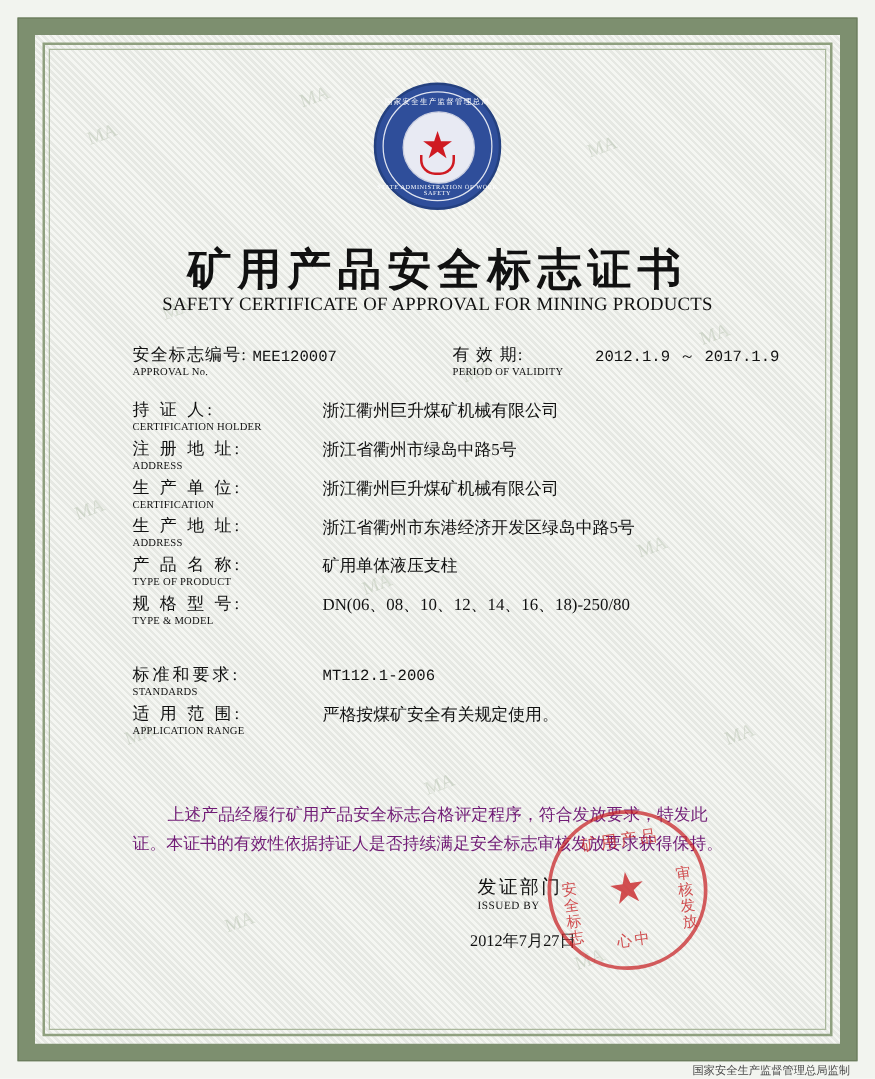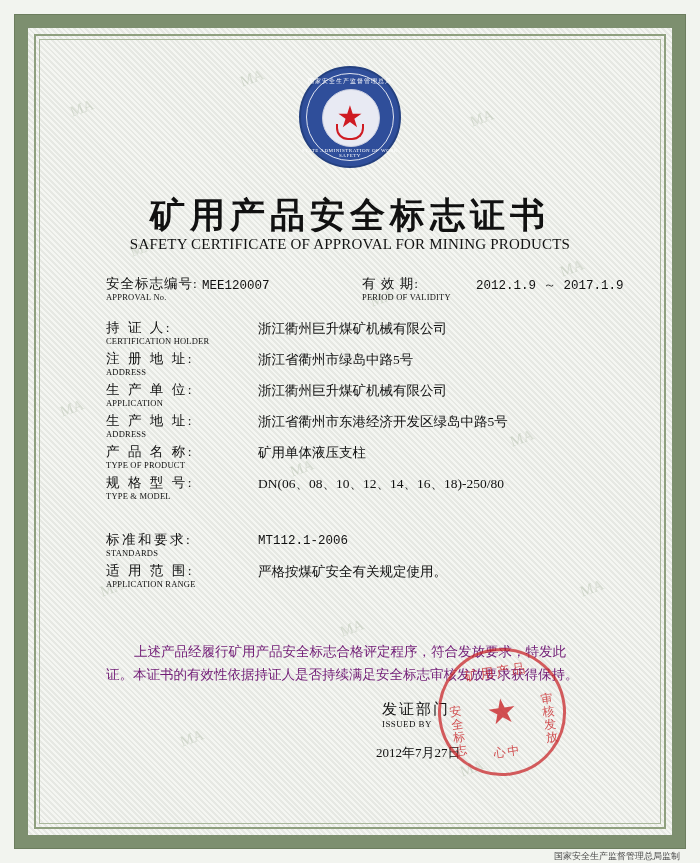--- a/index.html
+++ b/index.html
@@ -434,21 +434,21 @@
         <div class="label">
           <div class="lbl-cn">注 册 地 址:</div>
           <div class="lbl-en">ADDRESS</div>
         </div>
         <div class="value val">浙江省衢州市绿岛中路5号</div>
       </div>
 
       <div class="frow">
         <div class="label">
           <div class="lbl-cn">生 产 单 位:</div>
-          <div class="lbl-en">APPLICATION</div>
+          <div class="lbl-en">CERTIFICATION</div>
         </div>
         <div class="value val">浙江衢州巨升煤矿机械有限公司</div>
       </div>
 
       <div class="frow">
         <div class="label">
           <div class="lbl-cn">生 产 地 址:</div>
           <div class="lbl-en">ADDRESS</div>
         </div>
         <div class="value val">浙江省衢州市东港经济开发区绿岛中路5号</div>

